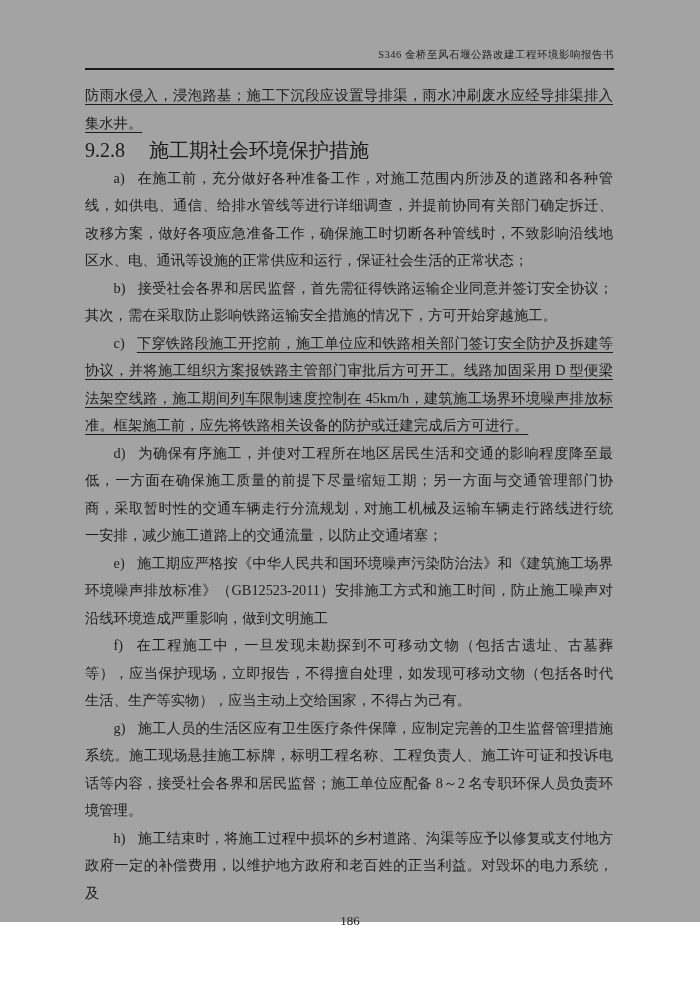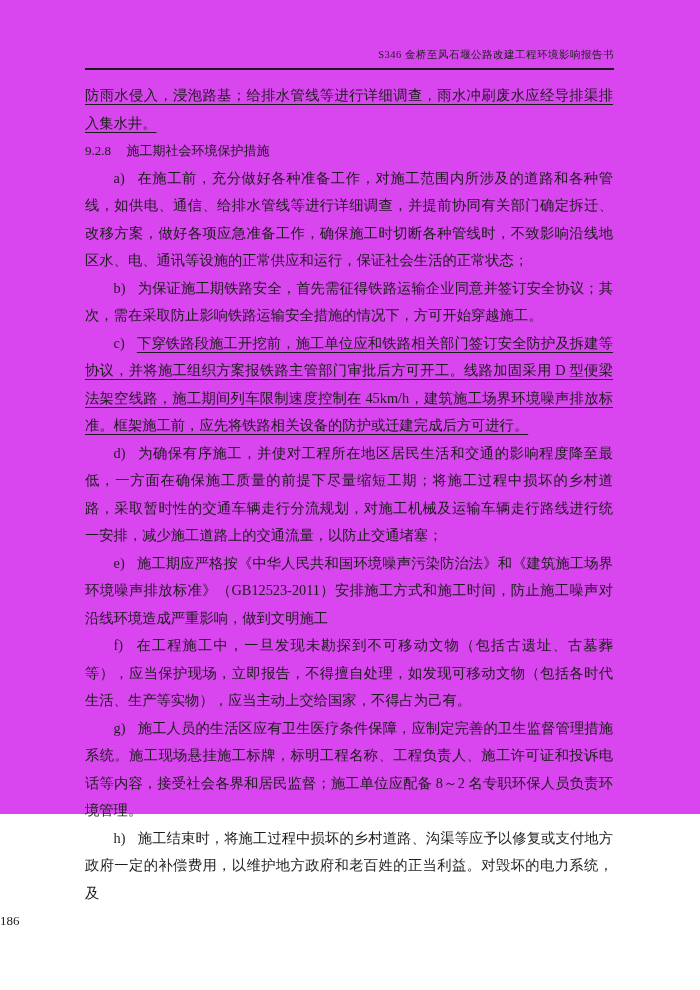--- a/index.html
+++ b/index.html
@@ -6,22 +6,22 @@
     margin: 0;
     padding: 0;
     width: 700px;
     height: 990px;
     background: #ffffff;
     overflow: hidden;
   }
   .page {
     position: relative;
     width: 700px;
-    height: 814px;
-    background: #d946ef;
+    height: 922px;
+    background: #a3a3a3;
     color: #1c1c1c;
     font-family: "Liberation Serif", "DejaVu Serif", serif;
   }
   .header {
     position: absolute;
     left: 85px;
     right: 86px;
     top: 48px;
     text-align: right;
     font-size: 10.5px;
@@ -43,66 +43,67 @@
     text-align: justify;
   }
   .indent { text-indent: 2em; }
   .u {
     text-decoration: underline;
     text-decoration-thickness: 1px;
     text-underline-offset: 3.5px;
   }
   .heading {
     margin: 0;
-    font-size: 13px;
+    font-size: 20px;
     text-align: left;
   }
   .heading .sec-num { margin-right: 1.2em; }
   .item-label { margin-right: 0.85em; }
   .footer {
     position: absolute;
     left: 0;
     width: 700px;
     top: 913px;
+    text-align: center;
     font-size: 13px;
     color: #222;
   }
 </style>
 </head>
 <body>
 
 <div class="page">
 
   <div class="header">
     <span>S346 金桥至风石堰公路改建工程环境影响报告书</span>
   </div>
 
   <div class="content">
 
-    <p class="para u">防雨水侵入，浸泡路基；给排水管线等进行详细调查，雨水冲刷废水应经导排渠排入集水井。</p>
+    <p class="para u">防雨水侵入，浸泡路基；施工下沉段应设置导排渠，雨水冲刷废水应经导排渠排入集水井。</p>
 
 
     <p class="heading">
       <span class="sec-num">9.2.8</span><span>施工期社会环境保护措施</span>
     </p>
 
     <p class="para indent">
       <span class="item-label">a)</span><span>在施工前，充分做好各种准备工作，对施工范围内所涉及的道路和各种管线，如供电、通信、给排水管线等进行详细调查，并提前协同有关部门确定拆迁、改移方案，做好各项应急准备工作，确保施工时切断各种管线时，不致影响沿线地区水、电、通讯等设施的正常供应和运行，保证社会生活的正常状态；</span>
     </p>
 
     <p class="para indent">
-      <span class="item-label">b)</span><span>为保证施工期铁路安全，首先需征得铁路运输企业同意并签订安全协议；其次，需在采取防止影响铁路运输安全措施的情况下，方可开始穿越施工。</span>
+      <span class="item-label">b)</span><span>接受社会各界和居民监督，首先需征得铁路运输企业同意并签订安全协议；其次，需在采取防止影响铁路运输安全措施的情况下，方可开始穿越施工。</span>
     </p>
 
     <p class="para indent">
       <span class="item-label">c)</span><span class="u">下穿铁路段施工开挖前，施工单位应和铁路相关部门签订安全防护及拆建等协议，并将施工组织方案报铁路主管部门审批后方可开工。线路加固采用 D 型便梁法架空线路，施工期间列车限制速度控制在 45km/h，建筑施工场界环境噪声排放标准。框架施工前，应先将铁路相关设备的防护或迁建完成后方可进行。</span>
     </p>
 
     <p class="para indent">
-      <span class="item-label">d)</span><span>为确保有序施工，并使对工程所在地区居民生活和交通的影响程度降至最低，一方面在确保施工质量的前提下尽量缩短工期；将施工过程中损坏的乡村道路，采取暂时性的交通车辆走行分流规划，对施工机械及运输车辆走行路线进行统一安排，减少施工道路上的交通流量，以防止交通堵塞；</span>
+      <span class="item-label">d)</span><span>为确保有序施工，并使对工程所在地区居民生活和交通的影响程度降至最低，一方面在确保施工质量的前提下尽量缩短工期；另一方面与交通管理部门协商，采取暂时性的交通车辆走行分流规划，对施工机械及运输车辆走行路线进行统一安排，减少施工道路上的交通流量，以防止交通堵塞；</span>
     </p>
 
     <p class="para indent">
       <span class="item-label">e)</span><span>施工期应严格按《中华人民共和国环境噪声污染防治法》和《建筑施工场界环境噪声排放标准》（GB12523-2011）安排施工方式和施工时间，防止施工噪声对沿线环境造成严重影响，做到文明施工</span>
     </p>
 
     <p class="para indent">
       <span class="item-label">f)</span><span>在工程施工中，一旦发现未勘探到不可移动文物（包括古遗址、古墓葬等），应当保护现场，立即报告，不得擅自处理，如发现可移动文物（包括各时代生活、生产等实物），应当主动上交给国家，不得占为己有。</span>
     </p>
 

